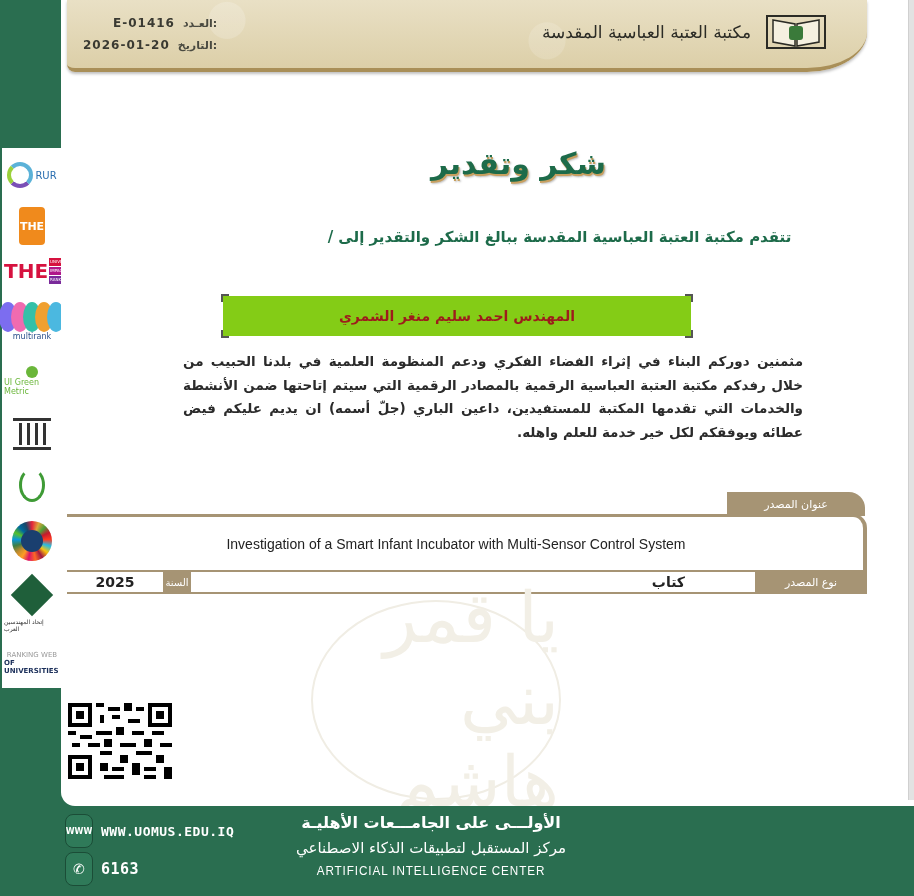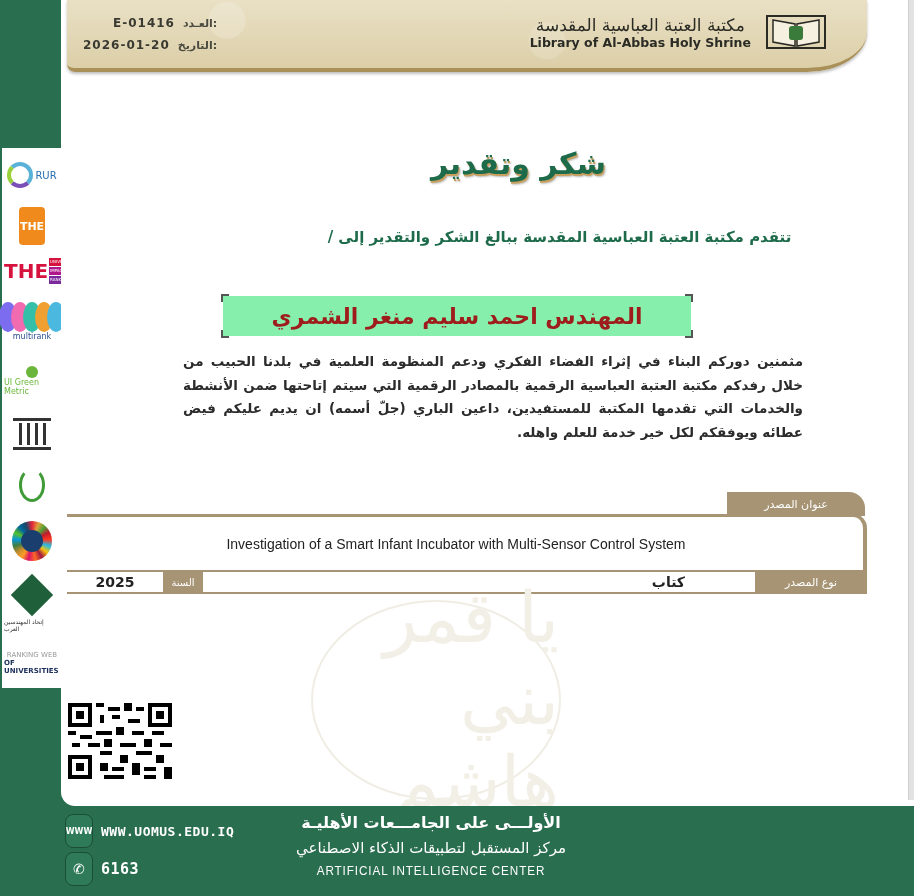--- a/index.html
+++ b/index.html
@@ -50,23 +50,23 @@
     text-shadow: 1px 2px 0 #c8a060, 2px 3px 2px rgba(0,0,0,0.25);
     transform: translateX(31px);
   }
   .intro {
     position: absolute; left: 0; width: 853px; top: 228px; text-align: center; direction: rtl;
     font-size: 15px; font-weight: bold; color: #1d6b4a; transform: translateX(72px);
   }
 
   
   .recipient {
-    position: absolute; left: 162px; top: 296px; width: 468px; height: 40px; background: #86efac;
+    position: absolute; left: 162px; top: 296px; width: 468px; height: 40px; background: #84cc16;
     display: flex; align-items: center; justify-content: center; direction: rtl;
-    font-size: 22px; font-weight: bold; color: #9e1c1c;
+    font-size: 14px; font-weight: bold; color: #9e1c1c;
   }
   .corner { position: absolute; width: 8px; height: 8px; border-color: #555; border-style: solid; }
   .c-tl { left: -2px; top: -2px; border-width: 2px 0 0 2px; }
   .c-tr { right: -2px; top: -2px; border-width: 2px 2px 0 0; }
   .c-bl { left: -2px; bottom: -2px; border-width: 0 0 2px 2px; }
   .c-br { right: -2px; bottom: -2px; border-width: 0 2px 2px 0; }
 
   
   .body-text {
     position: absolute; left: 122px; top: 350px; width: 620px; direction: rtl; text-align: justify;
@@ -84,21 +84,21 @@
     border-top: 3px solid #a69474; border-right: 4px solid #a69474; border-top-right-radius: 14px;
     display: flex; align-items: center; justify-content: center;
   }
   .src-title { font-family: "Liberation Sans", sans-serif; font-size: 14px; color: #222; transform: translateX(-9px); }
   .src-row {
     position: absolute; left: 6px; top: 570px; width: 800px; height: 24px;
     border-top: 2px solid #a69474; border-bottom: 2px solid #a69474; display: flex;
   }
   .cell { display: flex; align-items: center; justify-content: center; height: 100%; }
   .cell-year-val { width: 96px; font-weight: bold; font-size: 14px; color: #222; }
-  .cell-year-lbl { width: 40px; background: #a69474; color: #fff; font-size: 10px; }
+  .cell-year-lbl { width: 28px; background: #a69474; color: #fff; font-size: 10px; }
   .cell-type-val { flex: 1; font-weight: bold; font-size: 14px; color: #222; justify-content: flex-end; padding-right: 70px; text-align: right; }
   .cell-type-lbl { width: 112px; background: #a69474; color: #fff; font-size: 11px; direction: rtl; }
 
   
   .watermark {
     position: absolute; left: 250px; top: 600px; width: 250px; height: 200px; border-radius: 50%;
     border: 2px solid #f0ede4; display: flex; align-items: center; justify-content: center;
     font-family: "DejaVu Serif", serif; font-size: 70px; color: #f2efe6; direction: rtl;
   }
 
@@ -237,21 +237,20 @@
         <span class="meta-label">العـدد:</span>
       </div>
       <div class="meta-row">
         <span class="meta-val">2026-01-20</span>
         <span class="meta-label">التاريخ:</span>
       </div>
     </div>
     <div class="library-logo">
       <div class="library-text">
         <span class="library-ar">مكتبة العتبة العباسية المقدسة</span>
-        <span class="library-en">Library of Al-Abbas Holy Shrine</span>
       </div>
       <svg class="book-icon" viewBox="0 0 62 40">
         <rect x="2" y="4" width="58" height="32" fill="none" stroke="#2b2b25" stroke-width="2"></rect>
         <path d="M8 8 L30 12 L30 34 L8 30 Z" fill="#f5f0e0" stroke="#2b2b25" stroke-width="1.5"></path>
         <path d="M54 8 L32 12 L32 34 L54 30 Z" fill="#f5f0e0" stroke="#2b2b25" stroke-width="1.5"></path>
         <rect x="24" y="14" width="14" height="14" rx="3" fill="#3a7a3a"></rect>
       </svg>
     </div>
   </div>
 

